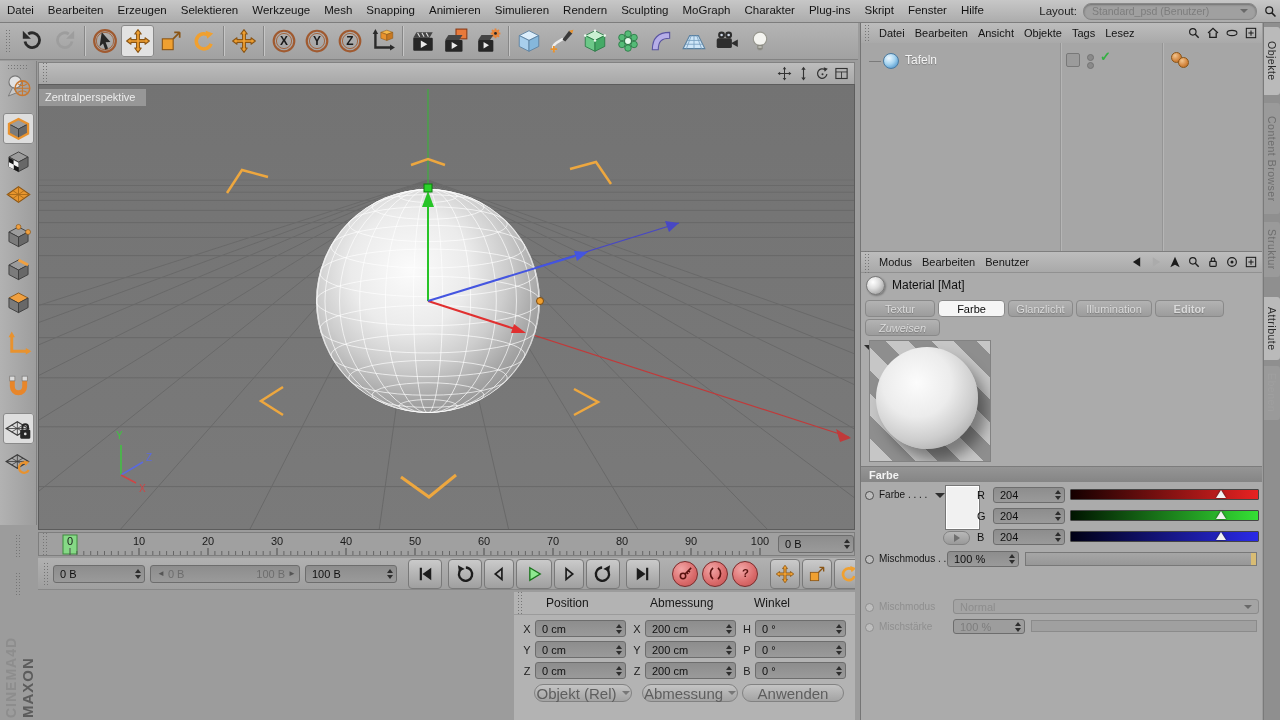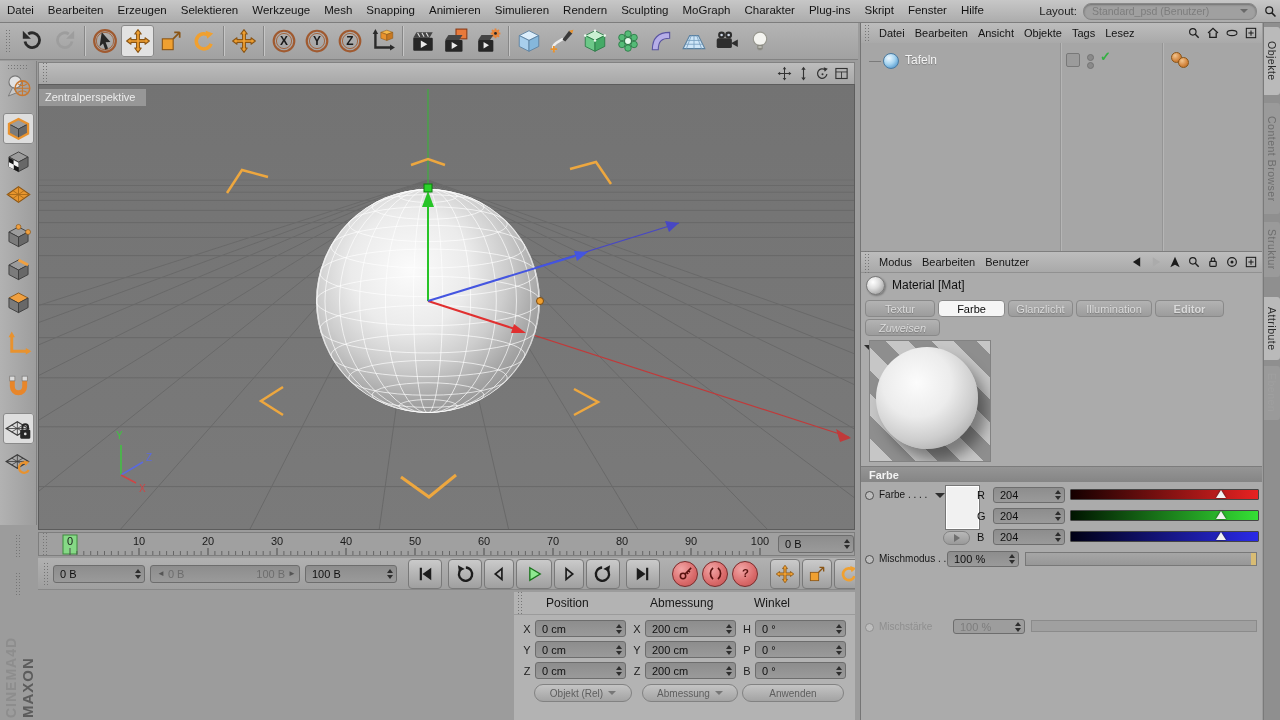--- a/index.html
+++ b/index.html
@@ -73,21 +73,21 @@
   #mouse-cursor{position:absolute;left:52px;top:52px;width:16px;height:22px;}
 
   
   #coords-panel{position:absolute;left:514px;top:592px;width:341px;height:128px;background:#b3b3b3;}
   #cp-header{display:flex;align-items:center;height:22px;border-bottom:1px solid #9b9b9b;position:relative;}
   .cp-title{position:absolute;font-size:12px;color:#161616;}
   .cp-col{position:absolute;top:26px;width:104px;}
   .cp-row{display:flex;align-items:center;height:21px;gap:3px;}
   .cp-axis{width:10px;font-size:11px;color:#222;text-align:center;flex:none;}
   .cp-fld{flex:1;height:17px;}
-  .cp-btn{position:absolute;top:92px;height:18px;border-radius:9px;background:linear-gradient(#c4c4c4,#a3a3a3);border:1px solid #828282;color:#5e5e5e;font-size:10px;display:flex;align-items:center;justify-content:center;gap:5px;box-sizing:border-box;}
+  .cp-btn{position:absolute;top:92px;height:18px;border-radius:9px;background:linear-gradient(#c4c4c4,#a3a3a3);border:1px solid #828282;color:#5e5e5e;font-size:15px;display:flex;align-items:center;justify-content:center;gap:5px;box-sizing:border-box;}
   .cp-btn .dd-arrow{margin:0;transform:translateY(2px);border-top-color:#777;}
 
   
   #right-panel{position:absolute;left:860px;top:23px;width:402px;height:697px;background:#ababab;border-left:1px solid #757575;box-sizing:border-box;}
   #om-menu,#am-menu{position:absolute;left:0;width:100%;height:20px;display:flex;align-items:center;background:linear-gradient(#bdbdbd,#a9a9a9);}
   #om-menu{top:0;border-bottom:1px solid #919191;}
   #am-menu{top:228px;border-top:1px solid #7e7e7e;border-bottom:1px solid #919191;}
   .om-item{font-size:11px;padding:0 5px;line-height:20px;color:#141414;}
   #om-icons,#am-icons{margin-left:auto;display:flex;gap:5px;padding-right:4px;align-items:center;}
   #om-icons .icon{width:14px;height:14px;}
@@ -1124,20 +1124,28 @@
             <i class="up"></i>
             <i class="dn"></i>
           </span>
       </div>
       <div id="helligkeit-bar">
           <span></span>
         </div>
     </div>
 
 
+    <div class="am-abs-row" style="top:576px">
+      <span class="radio dim"></span>
+      <span class="am-label dim">Mischmodus</span>
+      <div id="mischmodus-dd">
+        <span>Normal</span>
+        <i class="dd-arrow"></i>
+      </div>
+    </div>
 
     <div class="am-abs-row" style="top:596px">
       <span class="radio dim"></span>
       <span class="am-label dim">Mischstärke</span>
       <div class="fld" id="mischstaerke-fld">
         <span>100 %</span>
         <span class="stepper">
             <i class="up"></i>
             <i class="dn"></i>
           </span>

